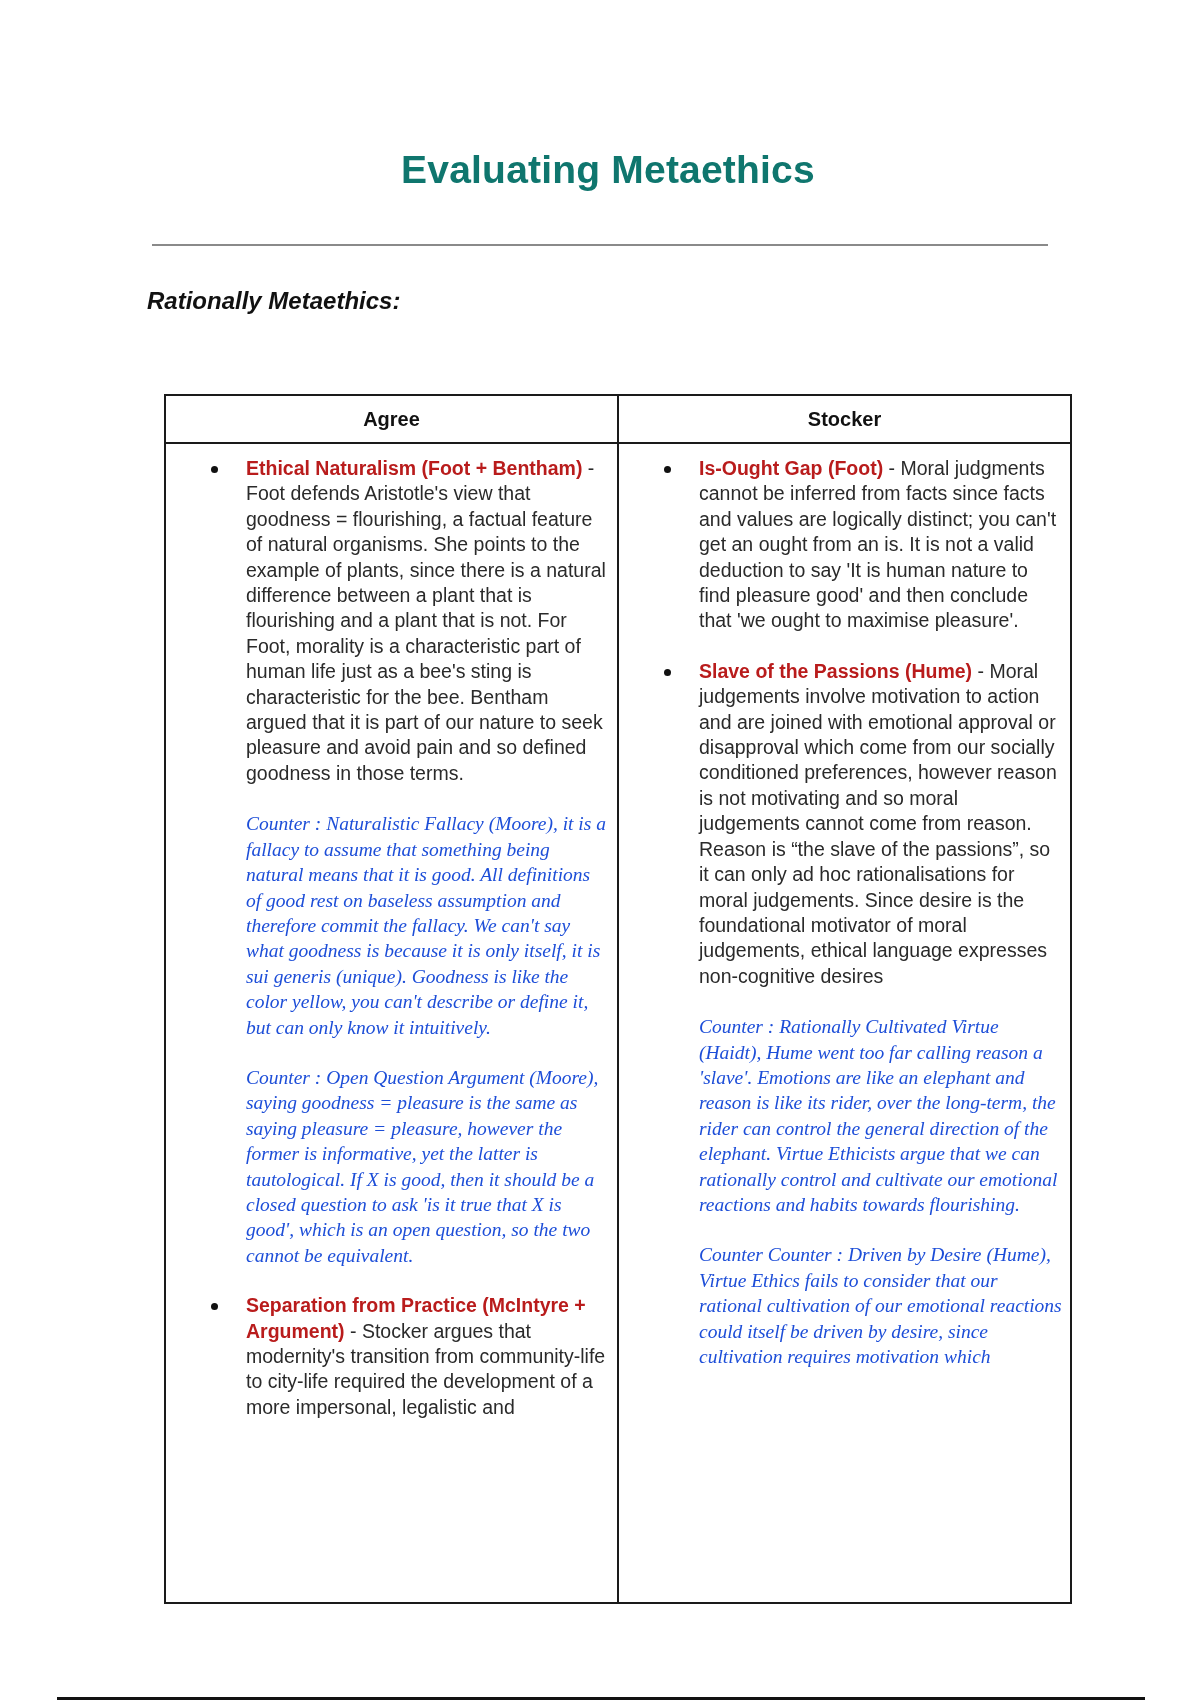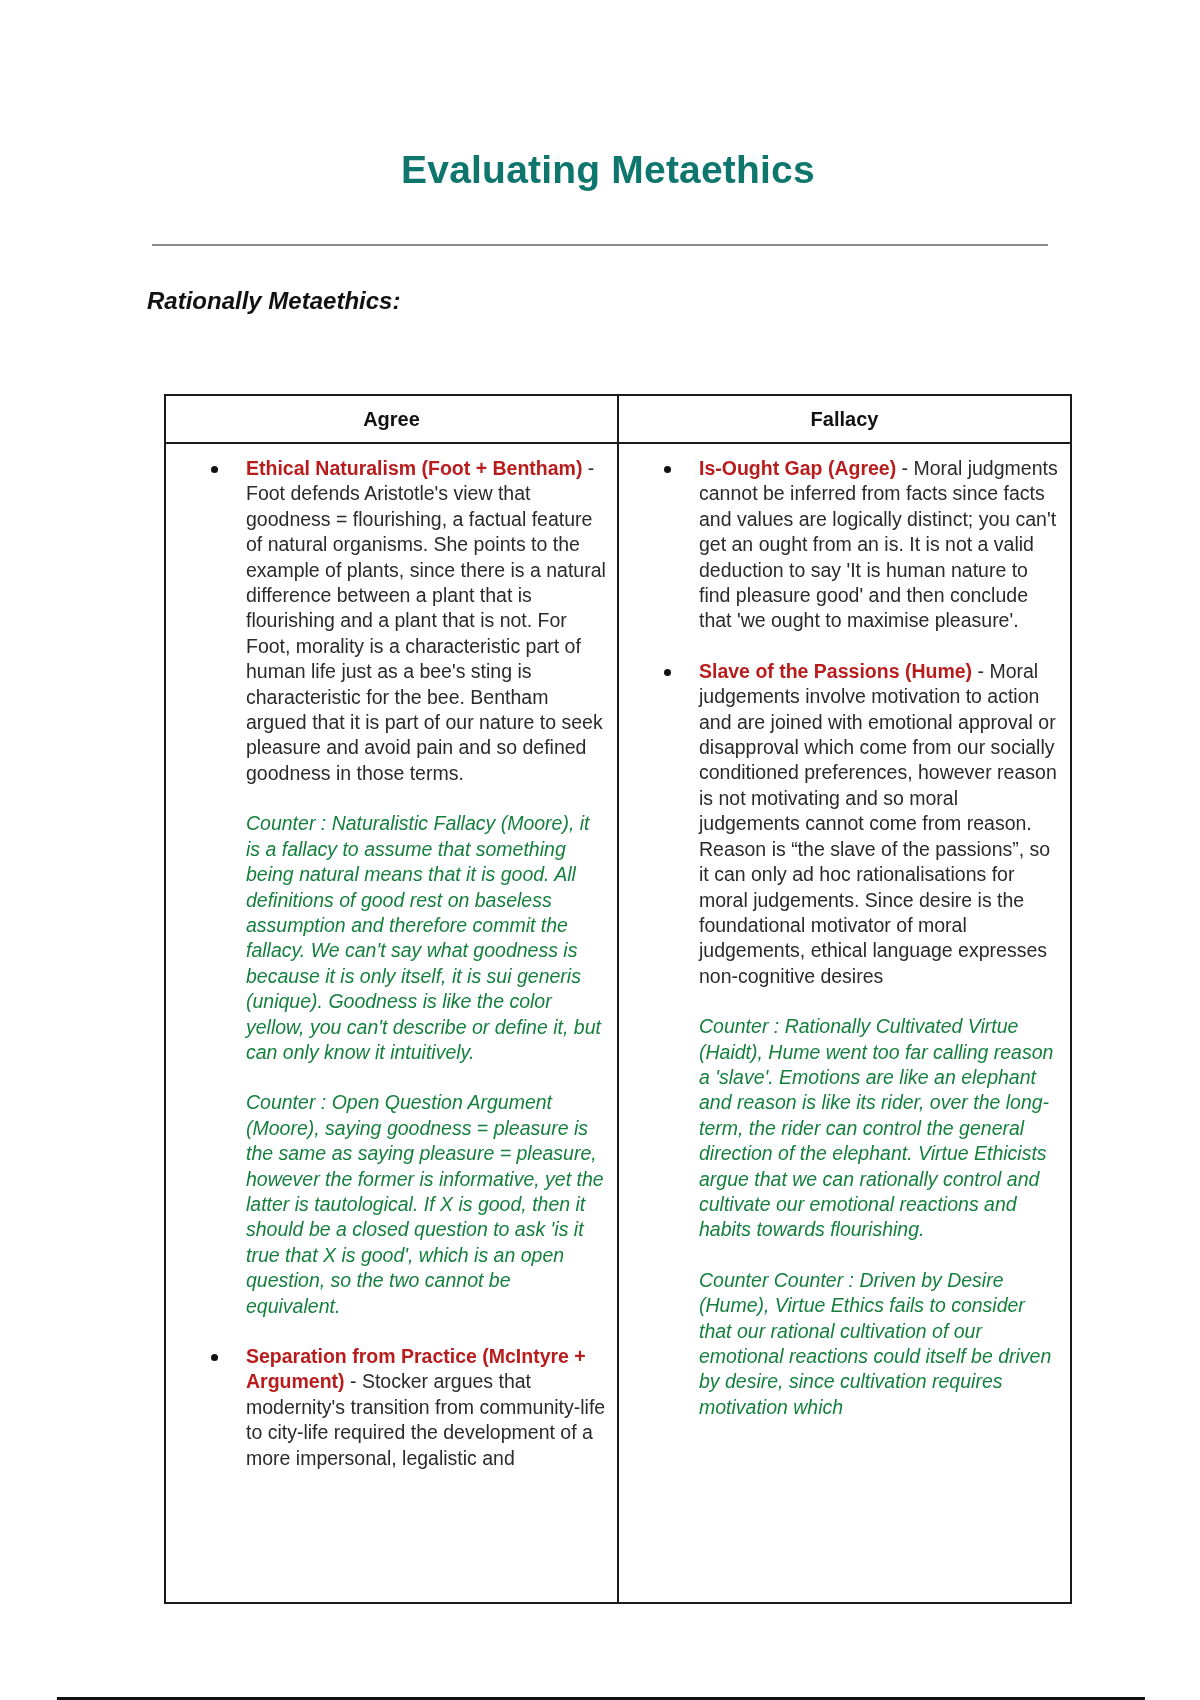--- a/index.html
+++ b/index.html
@@ -99,22 +99,23 @@
       background: #111;
     }
     .item-title {
       font-weight: bold;
       color: #b91c1c;
     }
     .counter {
       font-size: 19.5px;
       line-height: 25.4px;
       font-style: italic;
-      color: #15803d;
+      color: #1d4ed8;
       margin: 0 0 25px 0;
+      font-family: Liberation Serif, serif;
     }
     .footer-rule {
       position: absolute;
       top: 1697px;
       left: 57px;
       width: 1088px;
       height: 0;
       border-top: 3px solid #111;
     }
   </style>
@@ -128,21 +129,21 @@
 <h2 class="section-heading">Rationally Metaethics:</h2>
 
 <table class="eval-table">
   <colgroup>
     <col class="col-agree">
     <col class="col-disagree">
   </colgroup>
   <thead>
     <tr>
       <th>Agree</th>
-      <th>Fallacy</th>
+      <th>Stocker</th>
     </tr>
   </thead>
   <tbody>
     <tr>
       <td>
         <div class="cell-inner agree">
           <div class="item">
             <span class="bullet"></span>
             <span class="item-title">Ethical Naturalism (Foot + Bentham)</span><span> - </span><span>Foot defends Aristotle's view that goodness = flourishing, a factual feature of natural organisms. She points to the example of plants, since there is a natural difference between a plant that is flourishing and a plant that is not. For Foot, morality is a characteristic part of human life just as a bee's sting is characteristic for the bee. Bentham argued that it is part of our nature to seek pleasure and avoid pain and so defined goodness in those terms.</span>
           </div>
@@ -151,21 +152,21 @@
           <div class="item">
             <span class="bullet"></span>
             <span class="item-title">Separation from Practice (McIntyre + Argument)</span><span> - </span><span>Stocker argues that modernity's transition from community-life to city-life required the development of a more impersonal, legalistic and</span>
           </div>
         </div>
       </td>
       <td>
         <div class="cell-inner disagree">
           <div class="item">
             <span class="bullet"></span>
-            <span class="item-title">Is-Ought Gap (Agree)</span><span> - </span><span>Moral judgments cannot be inferred from facts since facts and values are logically distinct; you can't get an ought from an is. It is not a valid deduction to say 'It is human nature to find pleasure good' and then conclude that 'we ought to maximise pleasure'.</span>
+            <span class="item-title">Is-Ought Gap (Foot)</span><span> - </span><span>Moral judgments cannot be inferred from facts since facts and values are logically distinct; you can't get an ought from an is. It is not a valid deduction to say 'It is human nature to find pleasure good' and then conclude that 'we ought to maximise pleasure'.</span>
           </div>
           <div class="item">
             <span class="bullet"></span>
             <span class="item-title">Slave of the Passions (Hume)</span><span> - </span><span>Moral judgements involve motivation to action and are joined with emotional approval or disapproval which come from our socially conditioned preferences, however reason is not motivating and so moral judgements cannot come from reason. Reason is “the slave of the passions”, so it can only ad hoc rationalisations for moral judgements. Since desire is the foundational motivator of moral judgements, ethical language expresses non-cognitive desires</span>
           </div>
           <div class="counter">Counter : Rationally Cultivated Virtue (Haidt), Hume went too far calling reason a 'slave'. Emotions are like an elephant and reason is like its rider, over the long-term, the rider can control the general direction of the elephant. Virtue Ethicists argue that we can rationally control and cultivate our emotional reactions and habits towards flourishing.</div>
           <div class="counter">Counter Counter : Driven by Desire (Hume), Virtue Ethics fails to consider that our rational cultivation of our emotional reactions could itself be driven by desire, since cultivation requires motivation which</div>
         </div>
       </td>
     </tr>

